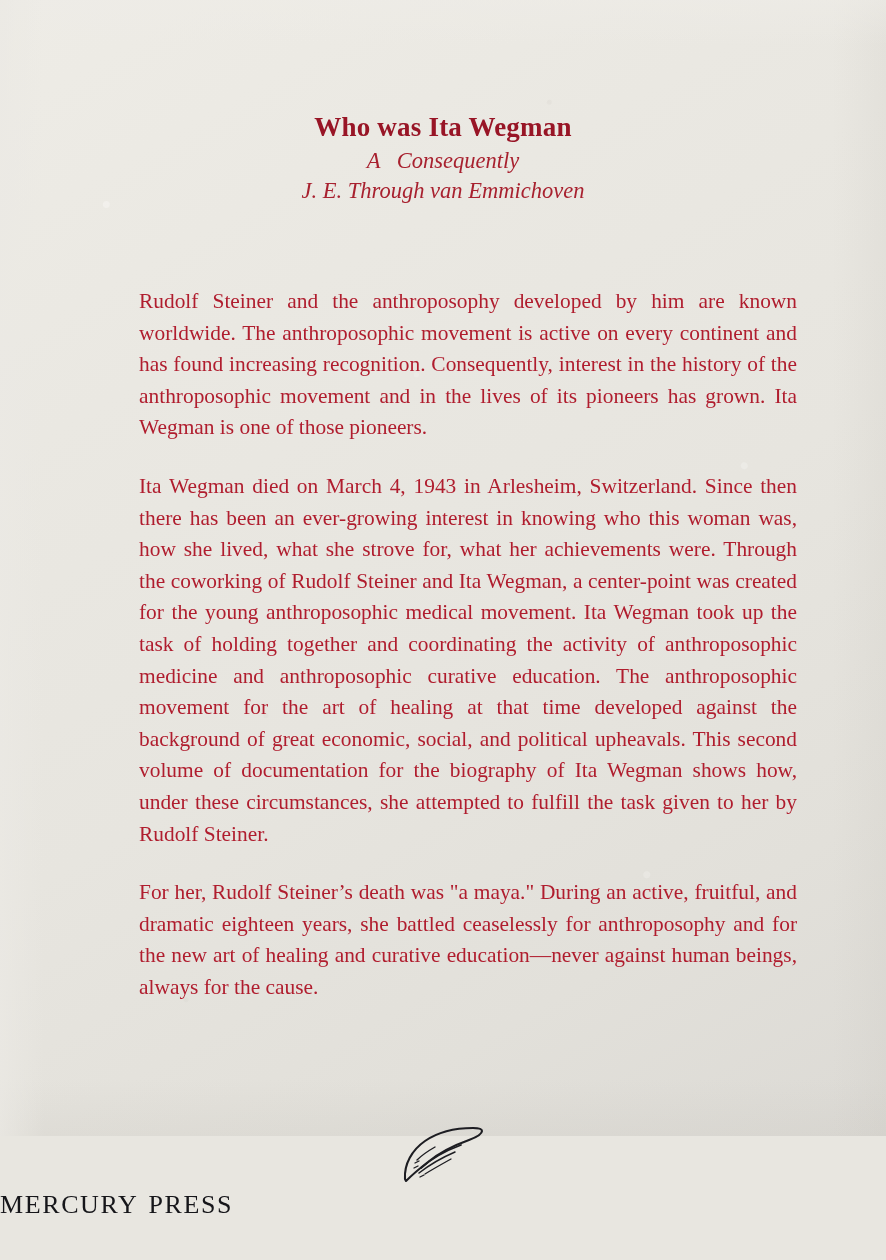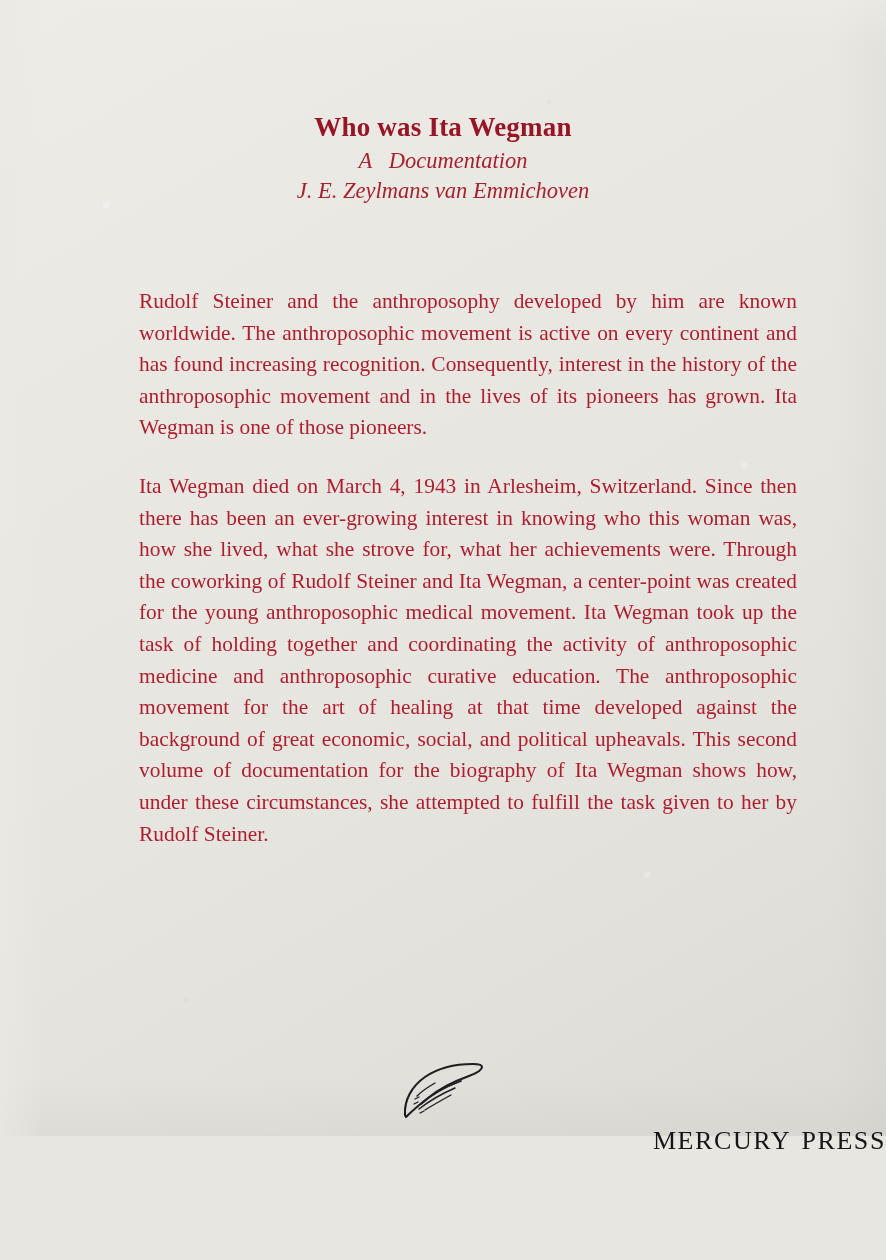--- a/index.html
+++ b/index.html
@@ -112,23 +112,23 @@
     color: #a8212f;
     font-style: italic;
     font-size: 21.4px;
     white-space: pre;
   }
 
   
   #publisher {
     position: absolute;
     left: 0;
-    top: 1060px;
+    top: 1124px;
     width: 886px;
-    text-align: right;
+    text-align: left;
   }
   #publisher-logo {
     display: block;
     margin: 0 auto 4px auto;
   }
   #publisher-name {
     font-size: 26px;
     letter-spacing: 1.6px;
     color: #16161a;
     word-spacing: 3px;
@@ -137,27 +137,28 @@
 </head>
 <body>
 
 <div id="cover">
 
   <div id="grain"></div>
   <div id="edgeshade"></div>
 
   <div class="content" id="title-block">
     <h1 id="book-title">Who was Ita Wegman</h1>
-    <p class="subtitle">A   Documentation</p>
-    <p class="subtitle">J. E. Zeylmans van Emmichoven</p>
+    <p class="subtitle">A   Consequently</p>
+    <p class="subtitle">J. E. Through van Emmichoven</p>
   </div>
 
   <div class="content" id="body-copy">
     <p class="para">Rudolf Steiner and the anthroposophy developed by him are known worldwide. The anthroposophic movement is active on every continent and has found increasing recognition. Consequently, interest in the history of the anthroposophic movement and in the lives of its pioneers has grown. Ita Wegman is one of those pioneers.</p>
     <p class="para">Ita Wegman died on March 4, 1943 in Arlesheim, Switzerland. Since then there has been an ever-growing interest in knowing who this woman was, how she lived, what she strove for, what her achievements were. Through the coworking of Rudolf Steiner and Ita Wegman, a center-point was created for the young anthroposophic medical movement. Ita Wegman took up the task of holding together and coordinating the activity of anthroposophic medicine and anthroposophic curative education. The anthroposophic movement for the art of healing at that time developed against the background of great economic, social, and political upheavals. This second volume of documentation for the biography of Ita Wegman shows how, under these circumstances, she attempted to fulfill the task given to her by Rudolf Steiner.</p>
+    <p class="para">For her, Rudolf Steiner’s death was "a maya." During an active, fruitful, and dramatic eighteen years, she battled ceaselessly for anthroposophy and for the new art of healing and curative education—never against human beings, always for the cause.</p>
   </div>
 
 
   <div class="content" id="publisher">
     <svg id="publisher-logo" width="96" height="62" viewBox="0 0 96 62">
       <g fill="none" stroke="#1d1d22" stroke-linecap="round" stroke-linejoin="round">
 
         <path d="M10 55 C 9 40, 17 26, 30 17 C 43 8, 60 4, 78 4 C 84 4, 87 5, 87 7
                  C 87 10, 82 13, 74 16 C 60 21, 44 29, 33 38 C 24 45, 16 52, 11 57 Z" stroke-width="2.1"></path>
 

